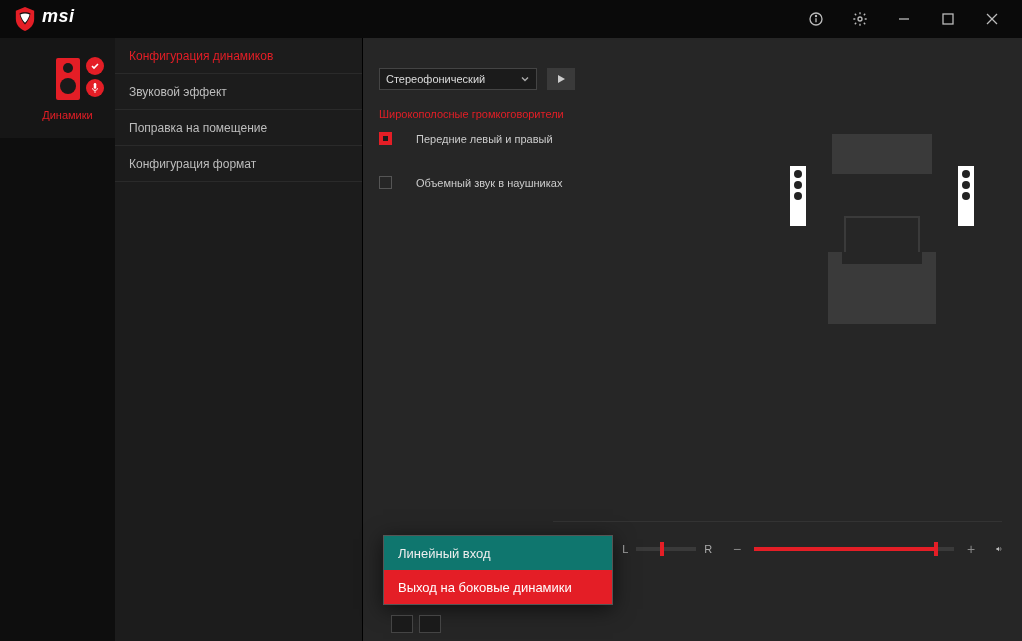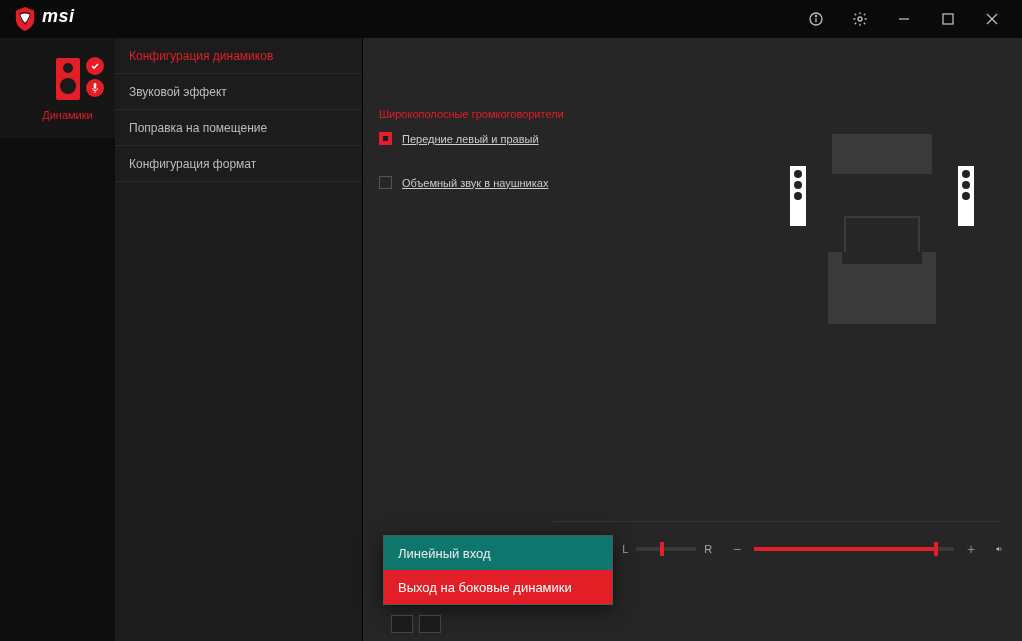--- a/index.html
+++ b/index.html
@@ -34,21 +34,21 @@
 .nav-item { height: 36px; display: flex; align-items: center; padding: 12px 14px; font-size: 12px; color: #bdbdbd; border-bottom: 1px solid #2a2a2a; cursor: pointer; }
 .nav-item.active { color: #e41e26; }
 
 
 .cfg-row { position: absolute; top: 30px; left: 16px; display: flex; gap: 10px; align-items:center; }
 .select { width: 158px; height: 22px; background: #1b1b1b; border: 1px solid #444; display:flex; align-items:center; justify-content:space-between; padding: 0 6px; font-size: 11px; color: #ddd; cursor:pointer; }
 .play-btn { width: 28px; height: 22px; background: #3a3a3a; display:flex; align-items:center; justify-content:center; cursor:pointer; }
 
 .section-title { position:absolute; top: 70px; left: 16px; font-size: 11px; color: #e41e26; }
 
-.chk-row { position:absolute; left: 16px; display:flex; align-items:center; gap: 10px; font-size: 11px; text-decoration: underline; }
+.chk-row { position:absolute; left: 16px; display:flex; align-items:center; gap: 24px; font-size: 11px; }
 .chk-row.r1 { top: 94px; }
 .chk-row.r2 { top: 138px; }
 .chk { width: 13px; height: 13px; border: 1px solid #555; display:flex; align-items:center; justify-content:center; cursor:pointer; }
 .chk.checked { background: #e41e26; border-color: #e41e26; }
 .chk.checked::after { content:""; width:5px; height:5px; background:#1b1b1b; }
 
 
 .diagram { position:absolute; right: 40px; top: 96px; width: 200px; height: 210px; }
 .monitor { position:absolute; top: 0; left: 50px; width: 100px; height: 40px; background: #3a3a3a; }
 .spk { position:absolute; width: 16px; height: 60px; background: #fff; top: 32px; display:flex; flex-direction:column; align-items:center; justify-content:flex-start; gap:3px; padding-top:4px;}
@@ -149,20 +149,33 @@
   </div>
 
   <div class="sidebar-nav">
     <div class="nav-item active">Конфигурация динамиков</div>
     <div class="nav-item">Звуковой эффект</div>
     <div class="nav-item">Поправка на помещение</div>
     <div class="nav-item">Конфигурация формат</div>
   </div>
 
   <div class="content">
+    <div class="cfg-row">
+      <div class="select">
+        <span>Стереофонический</span>
+        <svg width="10" height="10" viewBox="0 0 10 10" fill="none" stroke="#aaa" stroke-width="1.4">
+            <path d="M2 3.5 L5 6.5 L8 3.5"></path>
+          </svg>
+      </div>
+      <div class="play-btn">
+        <svg width="10" height="10" viewBox="0 0 10 10" fill="#ccc">
+            <path d="M2 1 L9 5 L2 9 Z"></path>
+          </svg>
+      </div>
+    </div>
 
     <div class="section-title">Широкополосные громкоговорители</div>
 
     <div class="chk-row r1">
       <div class="chk checked"></div>
       <span>Передние левый и правый</span>
     </div>
     <div class="chk-row r2">
       <div class="chk"></div>
       <span>Объемный звук в наушниках</span>

